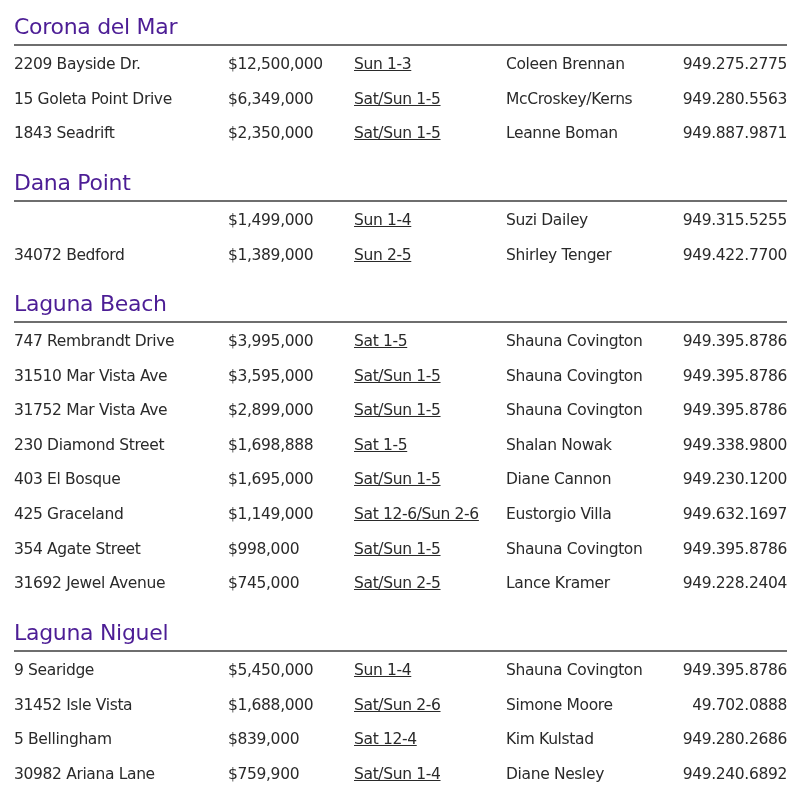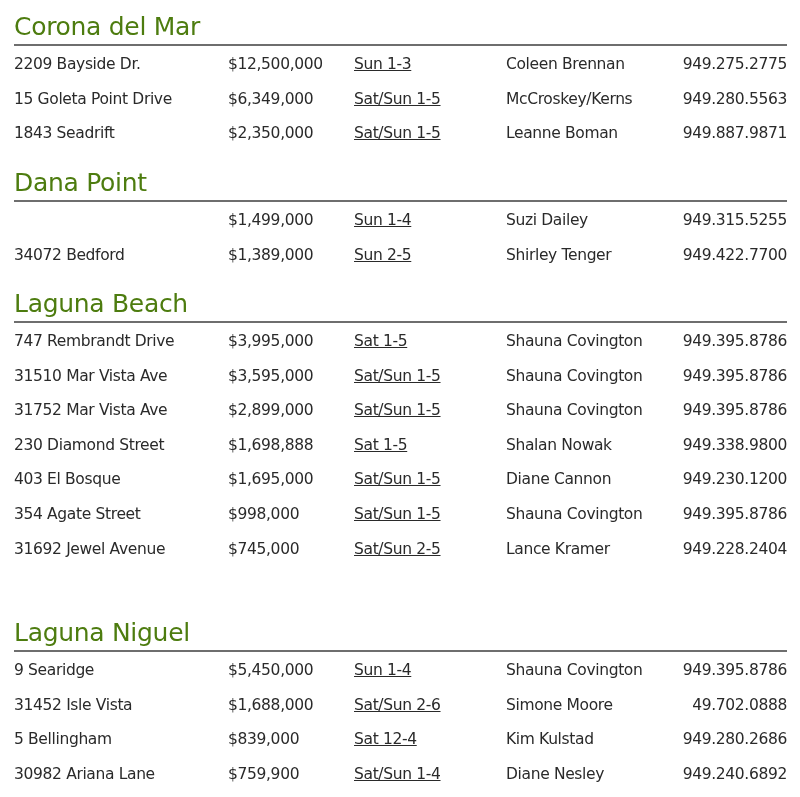--- a/index.html
+++ b/index.html
@@ -22,26 +22,26 @@
     width: 800px;
     height: 797px;
   }
   .section {
     position: absolute;
     left: 14px;
     width: 773px;
   }
   .section-title {
     font-family: "DejaVu Sans", sans-serif;
-    font-size: 25px;
+    font-size: 22px;
     font-weight: normal;
     letter-spacing: -0.3px;
     line-height: 26px;
     height: 30px;
-    color: #4d7c0f;
+    color: #4c1d95;
     margin: 0;
     white-space: nowrap;
   }
   .section-rule {
     height: 0;
     border-top: 2px solid #6e6e6e;
     margin: 0;
   }
   .row {
     position: relative;
@@ -142,20 +142,27 @@
       <span class="c-phone">949.338.9800</span>
     </div>
     <div class="row">
       <span class="c-addr">403 El Bosque</span>
       <span class="c-price">$1,695,000</span>
       <span class="c-time">Sat/Sun 1-5</span>
       <span class="c-agent">Diane Cannon</span>
       <span class="c-phone">949.230.1200</span>
     </div>
     <div class="row">
+      <span class="c-addr">425 Graceland</span>
+      <span class="c-price">$1,149,000</span>
+      <span class="c-time">Sat 12-6/Sun 2-6</span>
+      <span class="c-agent">Eustorgio Villa</span>
+      <span class="c-phone">949.632.1697</span>
+    </div>
+    <div class="row">
       <span class="c-addr">354 Agate Street</span>
       <span class="c-price">$998,000</span>
       <span class="c-time">Sat/Sun 1-5</span>
       <span class="c-agent">Shauna Covington</span>
       <span class="c-phone">949.395.8786</span>
     </div>
     <div class="row">
       <span class="c-addr">31692 Jewel Avenue</span>
       <span class="c-price">$745,000</span>
       <span class="c-time">Sat/Sun 2-5</span>

